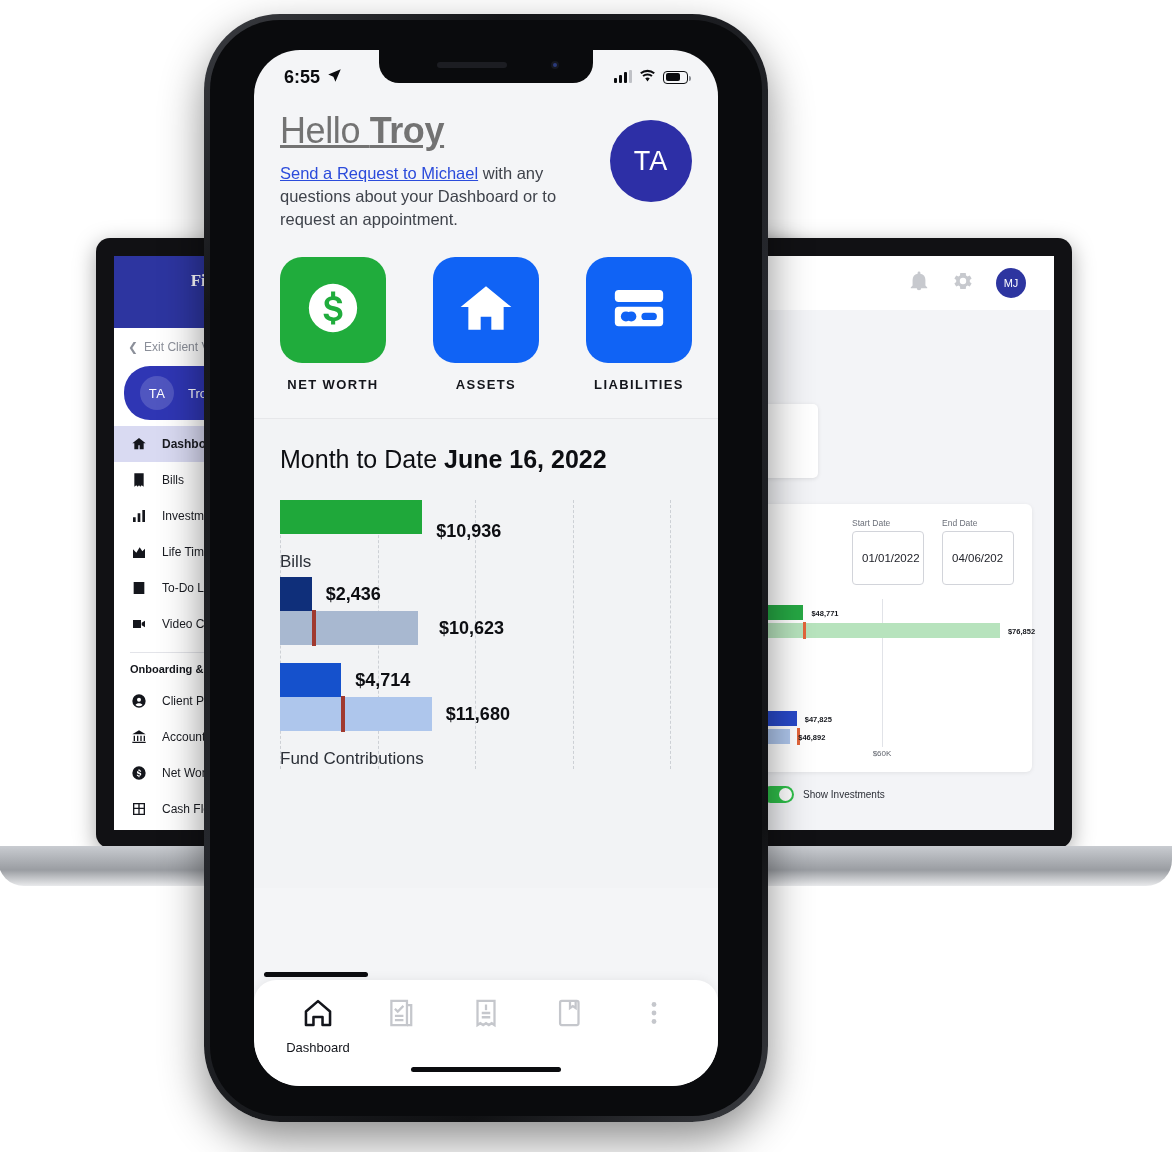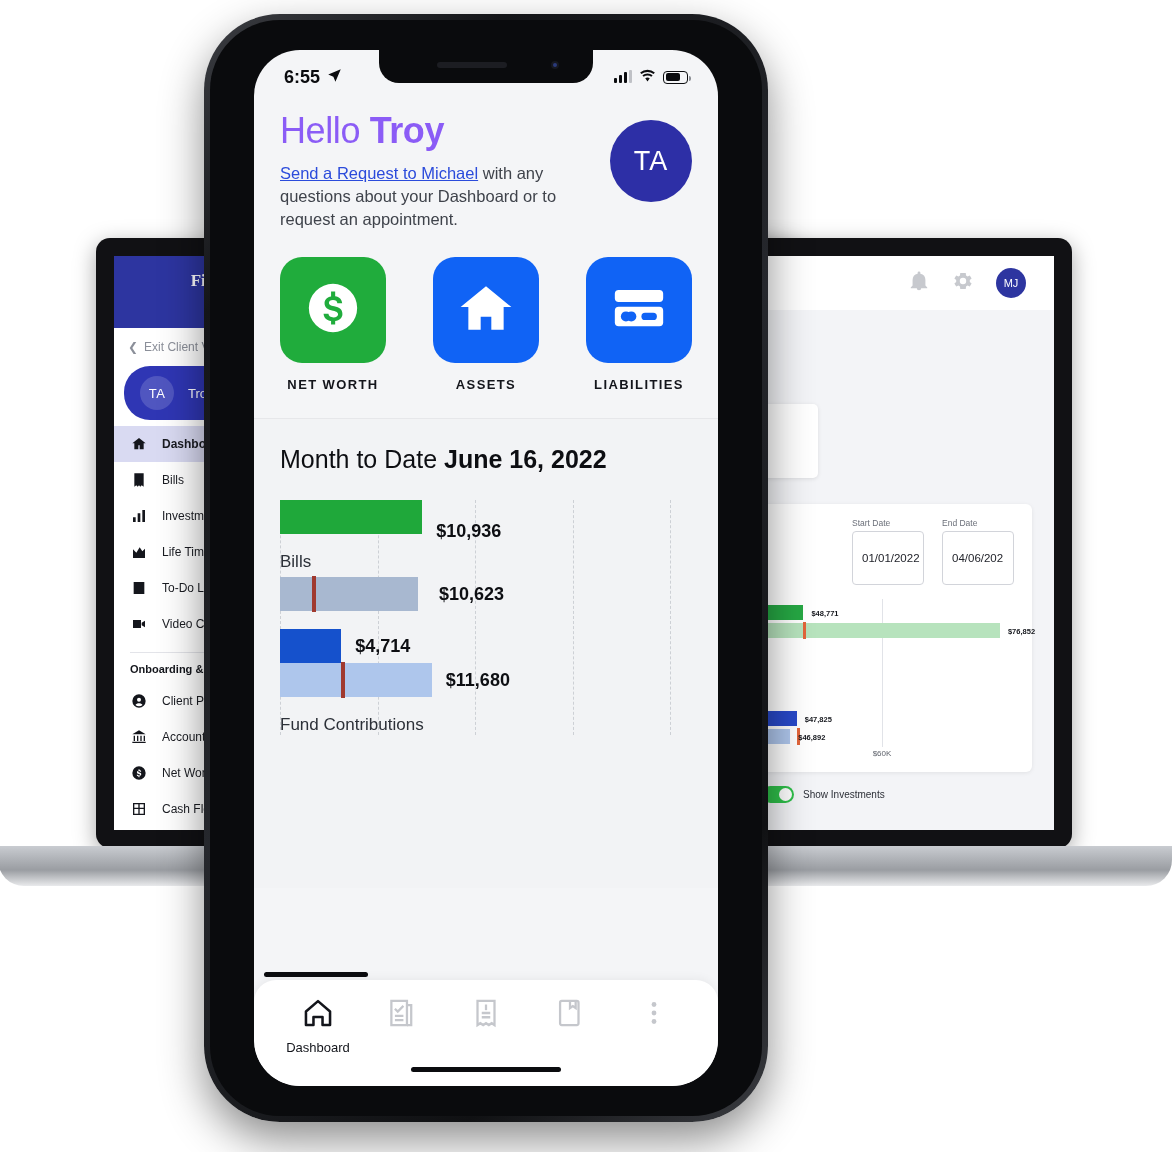--- a/index.html
+++ b/index.html
@@ -137,21 +137,21 @@
   .bars { display: flex; align-items: flex-end; gap: 2px; height: 12px; }
   .bars i { width: 3px; background: #0b0c0f; border-radius: 1px; }
   .bars i:nth-child(1){height:5px}.bars i:nth-child(2){height:8px}
   .bars i:nth-child(3){height:11px}.bars i:nth-child(4){height:13px;background:#bfc1c6}
   .wifi svg { width: 17px; height: 13px; fill: #0b0c0f; }
   .batt { width: 25px; height: 13px; border: 1.6px solid #0b0c0f; border-radius: 4px; position: relative; }
   .batt i { position: absolute; left: 1.6px; top: 1.6px; bottom: 1.6px; width: 62%; background: #0b0c0f; border-radius: 2px; }
   .batt::after { content:""; position:absolute; right:-4px; top:4px; width:2px; height:5px; background:#8a8d93; border-radius:0 2px 2px 0; }
 
   .p-head { padding: 14px 26px 0; }
-  .hello { font-size: 36px; color: #8b5cf6; letter-spacing: -.4px; }
+  .hello { font-size: 36px; color: #737373; letter-spacing: -.4px; text-decoration: underline; }
   .hello b { font-weight: bold; }
   .hello .light { font-weight: normal; }
   .sub { margin-top: 10px; font-size: 16.5px; line-height: 23px; color: #3f434b; max-width: 320px; }
   .sub a { color: #2b4bdb; text-decoration: underline; }
   .headrow { display: flex; align-items: flex-start; justify-content: space-between; }
   .p-ava { width: 82px; height: 82px; border-radius: 50%; background: #2d2fa6; color: #fff; font-size: 27px; letter-spacing: 1px; display: flex; align-items: center; justify-content: center; margin-top: 10px; }
 
   .tiles { display: flex; justify-content: space-between; padding: 26px 26px 0; }
   .tile { width: 106px; text-align: center; }
   .tile .box { width: 106px; height: 106px; border-radius: 22px; display: flex; align-items: center; justify-content: center; }
@@ -491,20 +491,24 @@
           <div id="pgroups">
               <div class="grp">
                 <div class="bar">
                   <div class="fill" style="width: 142.168px; background: rgb(31, 168, 58);"></div>
                   <div class="val" style="left: 156.168px; margin-top: 14px;">$10,936</div>
                 </div>
               </div>
               <div class="grp">
                 <div class="lbl">Bills</div>
                 <div class="bar">
+                  <div class="fill" style="width: 31.668px; background: rgb(15, 47, 122);"></div>
+                  <div class="val" style="left: 45.668px;">$2,436</div>
+                </div>
+                <div class="bar">
                   <div class="fill" style="width: 138.099px; background: rgb(168, 184, 208);"></div>
                   <div class="mk" style="left: 31.668px; background: rgb(160, 57, 47);"></div>
                   <div class="val" style="left: 159px;">$10,623</div>
                 </div>
               </div>
               <div class="grp">
                 <div class="bar">
                   <div class="fill" style="width: 61.282px; background: rgb(21, 81, 204);"></div>
                   <div class="val" style="left: 75.282px;">$4,714</div>
                 </div>

